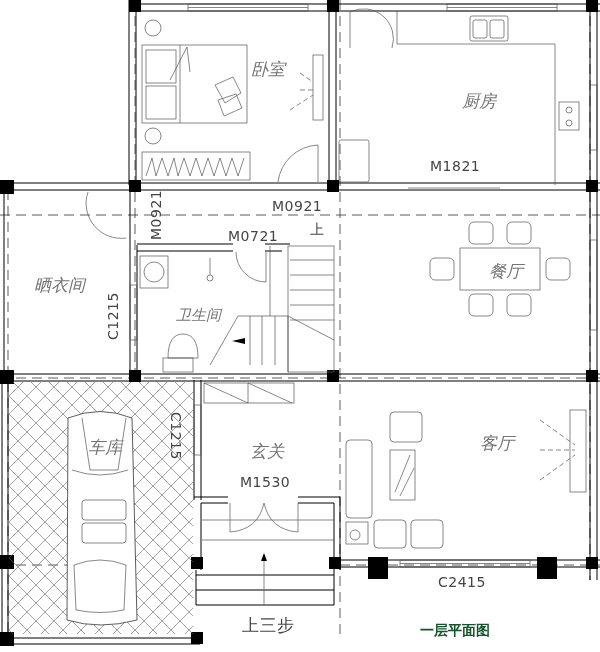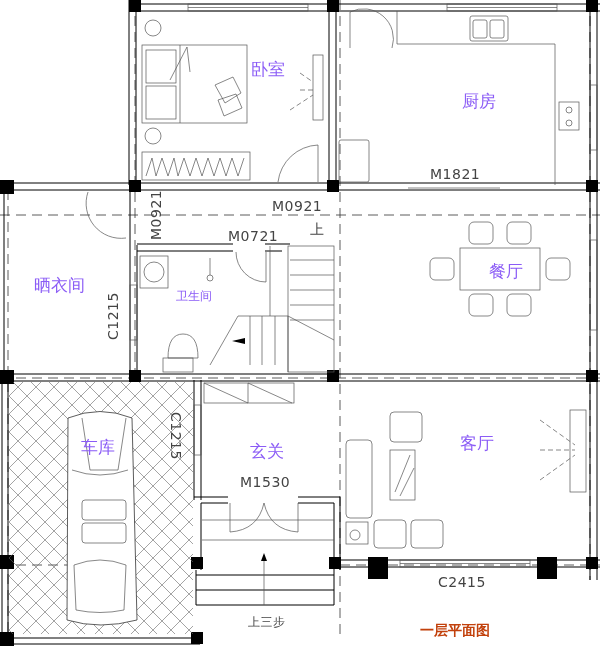--- a/index.html
+++ b/index.html
@@ -3,25 +3,25 @@
 <meta charset="utf-8">
 <style>
   html, body { margin:0; padding:0; background:#ffffff; }
   body { width:600px; height:652px; overflow:hidden; position:relative; font-family:"DejaVu Sans", sans-serif; }
   svg { position:absolute; left:0; top:0; }
   .w { stroke:#000; stroke-width:1; fill:none; }
   .t { stroke:#555; stroke-width:0.7; fill:none; }
   .d { stroke:#333; stroke-width:0.8; fill:none; stroke-dasharray:10 6; }
   .col { fill:#000; }
   .lbl { position:absolute; color:#333; font-family:"DejaVu Sans", sans-serif; white-space:nowrap; }
-  .room { font-size:17px; font-weight:300; color:#8b5cf6; }
+  .room { font-size:17px; font-weight:300; color:#737373;font-style:italic; }
   .code { font-size:14px; color:#444; font-family:"DejaVu Sans", sans-serif; letter-spacing:0.5px; }
   .vert { transform-origin:left top; transform:rotate(-90deg); }
   .vert90 { transform-origin:left top; transform:rotate(90deg); }
-  .title { font-size:14px; color:#c2410c; font-weight:bold; font-family:"DejaVu Serif", serif; }
+  .title { font-size:14px; color:#14532d; font-weight:bold; font-family:"DejaVu Serif", serif; }
 </style>
 </head>
 <body>
 
 <svg width="600" height="652" viewBox="0 0 600 652">
 
   <g>
     <line class="d" x1="0" y1="215" x2="600" y2="215"></line>
     <line class="d" x1="0" y1="378" x2="600" y2="378"></line>
     <line class="d" x1="0" y1="565" x2="130" y2="565"></line>
@@ -236,29 +236,29 @@
     <rect class="t" x="411" y="520" width="32" height="28" rx="4"></rect>
     <rect class="t" x="570" y="410" width="16" height="82"></rect>
     <line class="t" x1="540" y1="450" x2="575" y2="450" stroke-dasharray="5 3"></line>
     <line class="t" x1="540" y1="420" x2="575" y2="445" stroke-dasharray="5 3"></line>
     <line class="t" x1="540" y1="480" x2="575" y2="455" stroke-dasharray="5 3"></line>
   </g>
 </svg>
 
 <div class="lbl room" style="left:251px;top:58px;">卧室</div>
 <div class="lbl room" style="left:462px;top:90px;">厨房</div>
-<div class="lbl code" style="left:430px;top:158px;margin-top:8px;">M1821</div>
+<div class="lbl code" style="left:430px;top:158px;">M1821</div>
 <div class="lbl code" style="left:272px;top:198px;">M0921</div>
 <div class="lbl code" style="left:228px;top:228px;">M0721</div>
 <div class="lbl code" style="left:310px;top:221px;">上</div>
 <div class="lbl code vert" style="left:148px;top:240px;">M0921</div>
 <div class="lbl room" style="left:28px;top:274px;margin-left:6px;">晒衣间</div>
 <div class="lbl code vert" style="left:105px;top:340px;">C1215</div>
-<div class="lbl room" style="left:176px;top:288px;font-size:12px;">卫生间</div>
+<div class="lbl room" style="left:176px;top:306px;font-size:15px;">卫生间</div>
 <div class="lbl room" style="left:476px;top:260px;margin-left:13px;">餐厅</div>
-<div class="lbl room" style="left:81px;top:436px;">车库</div>
+<div class="lbl room" style="left:88px;top:436px;">车库</div>
 <div class="lbl code vert90" style="left:184px;top:412px;">C1215</div>
 <div class="lbl room" style="left:250px;top:440px;">玄关</div>
 <div class="lbl code" style="left:240px;top:474px;">M1530</div>
-<div class="lbl room" style="left:460px;top:432px;">客厅</div>
+<div class="lbl room" style="left:480px;top:432px;">客厅</div>
 <div class="lbl code" style="left:438px;top:574px;">C2415</div>
-<div class="lbl code" style="left:248px;top:614px;font-size:12px;">上三步</div>
+<div class="lbl code" style="left:242px;top:614px;font-size:17px;">上三步</div>
 <div class="lbl title" style="left:420px;top:622px;">一层平面图</div>
 
 </body></html>

